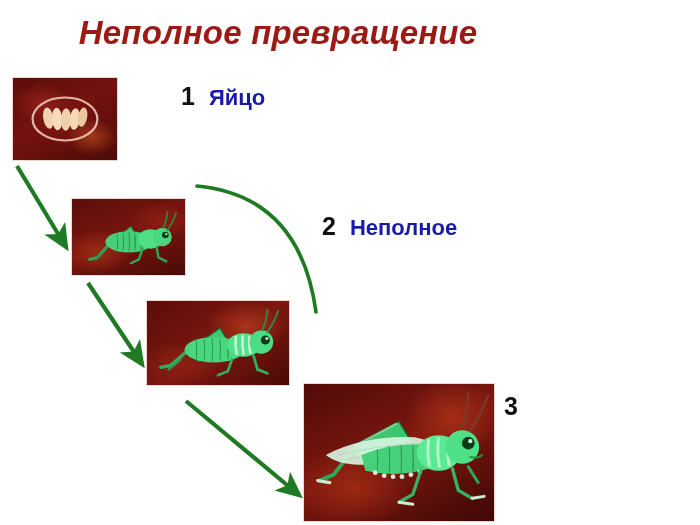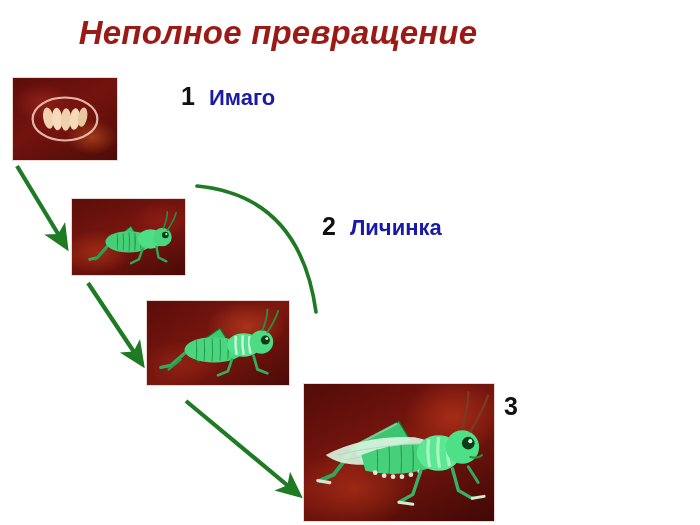--- a/index.html
+++ b/index.html
@@ -276,25 +276,25 @@
 
     <line x1="88" y1="283" x2="142" y2="364" stroke="#1f7a24" stroke-width="4.2" marker-end="url(#ah)"></line>
 
     <line x1="186" y1="401" x2="299" y2="495" stroke="#1f7a24" stroke-width="4.2" marker-end="url(#ah)"></line>
 
     <path d="M197 186 Q300 196 316 312" fill="none" stroke="#1f7a24" stroke-width="3.6" stroke-linecap="round"></path>
   </svg>
 
   <div class="step" id="step1">
     <span class="step-num">1</span>
-    <span class="step-text">Имаго</span>
+    <span class="step-text">Яйцо</span>
   </div>
 
   <div class="step" id="step2">
     <span class="step-num">2</span>
-    <span class="step-text">Личинка</span>
+    <span class="step-text">Неполное</span>
   </div>
 
   <div class="step" id="step3">
     <span class="step-num">3</span>
   </div>
 
 </div>
 
 </body></html>

